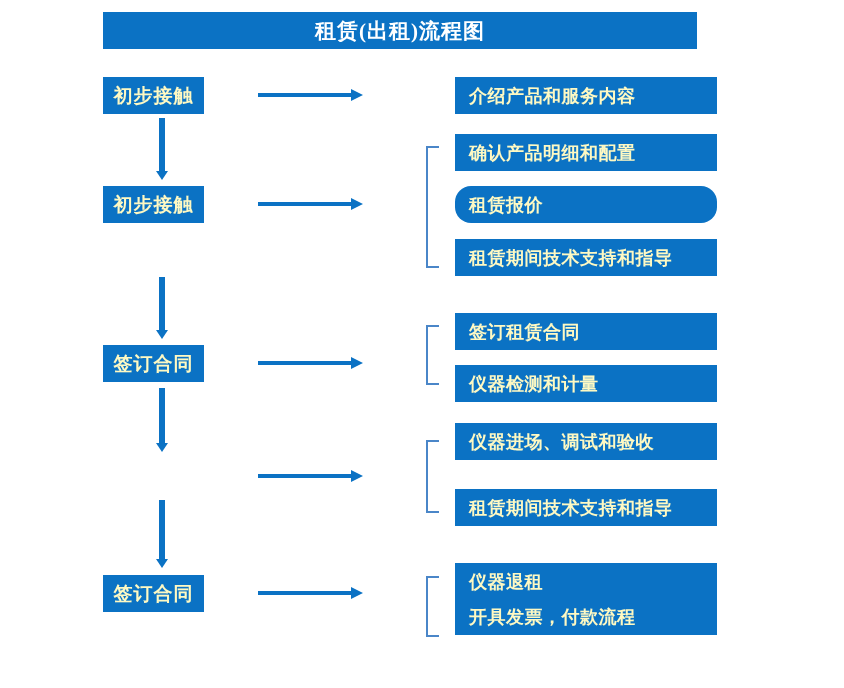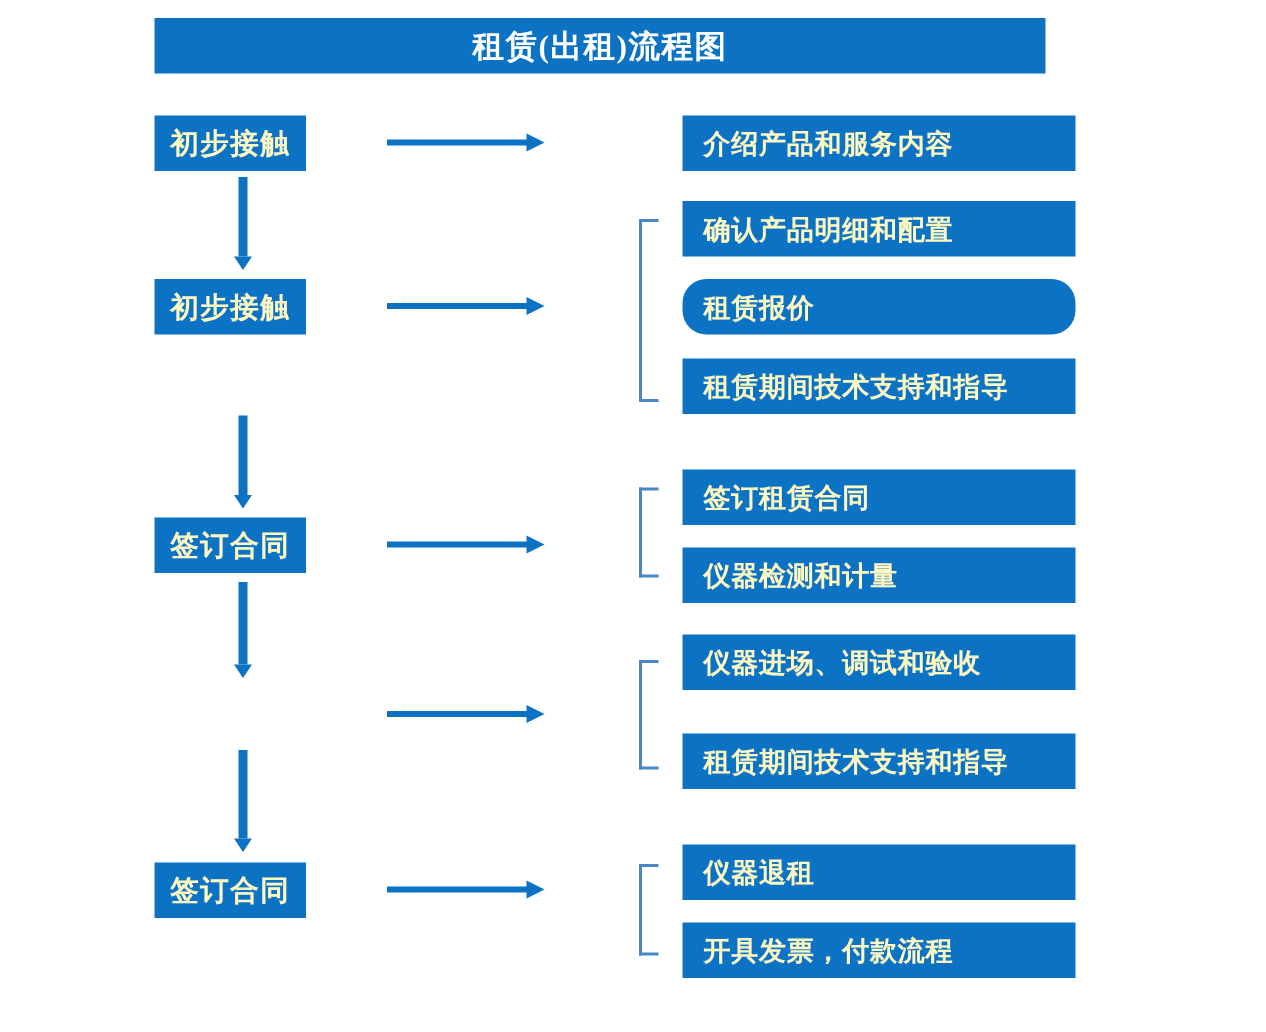--- a/index.html
+++ b/index.html
@@ -198,15 +198,15 @@
   </div>
 
   <div class="stage-box" style="top:575px;">签订合同</div>
   <div class="h-arrow" style="top:586px;">
     <div class="stem"></div>
     <div class="head"></div>
   </div>
 
   <div class="bracket" style="top:576px; height:61px;"></div>
   <div class="detail-box" style="top:563px;">仪器退租</div>
-  <div class="detail-box" style="top:615px;">开具发票，付款流程</div>
+  <div class="detail-box" style="top:598px;">开具发票，付款流程</div>
 
 </div>
 
 </body></html>

